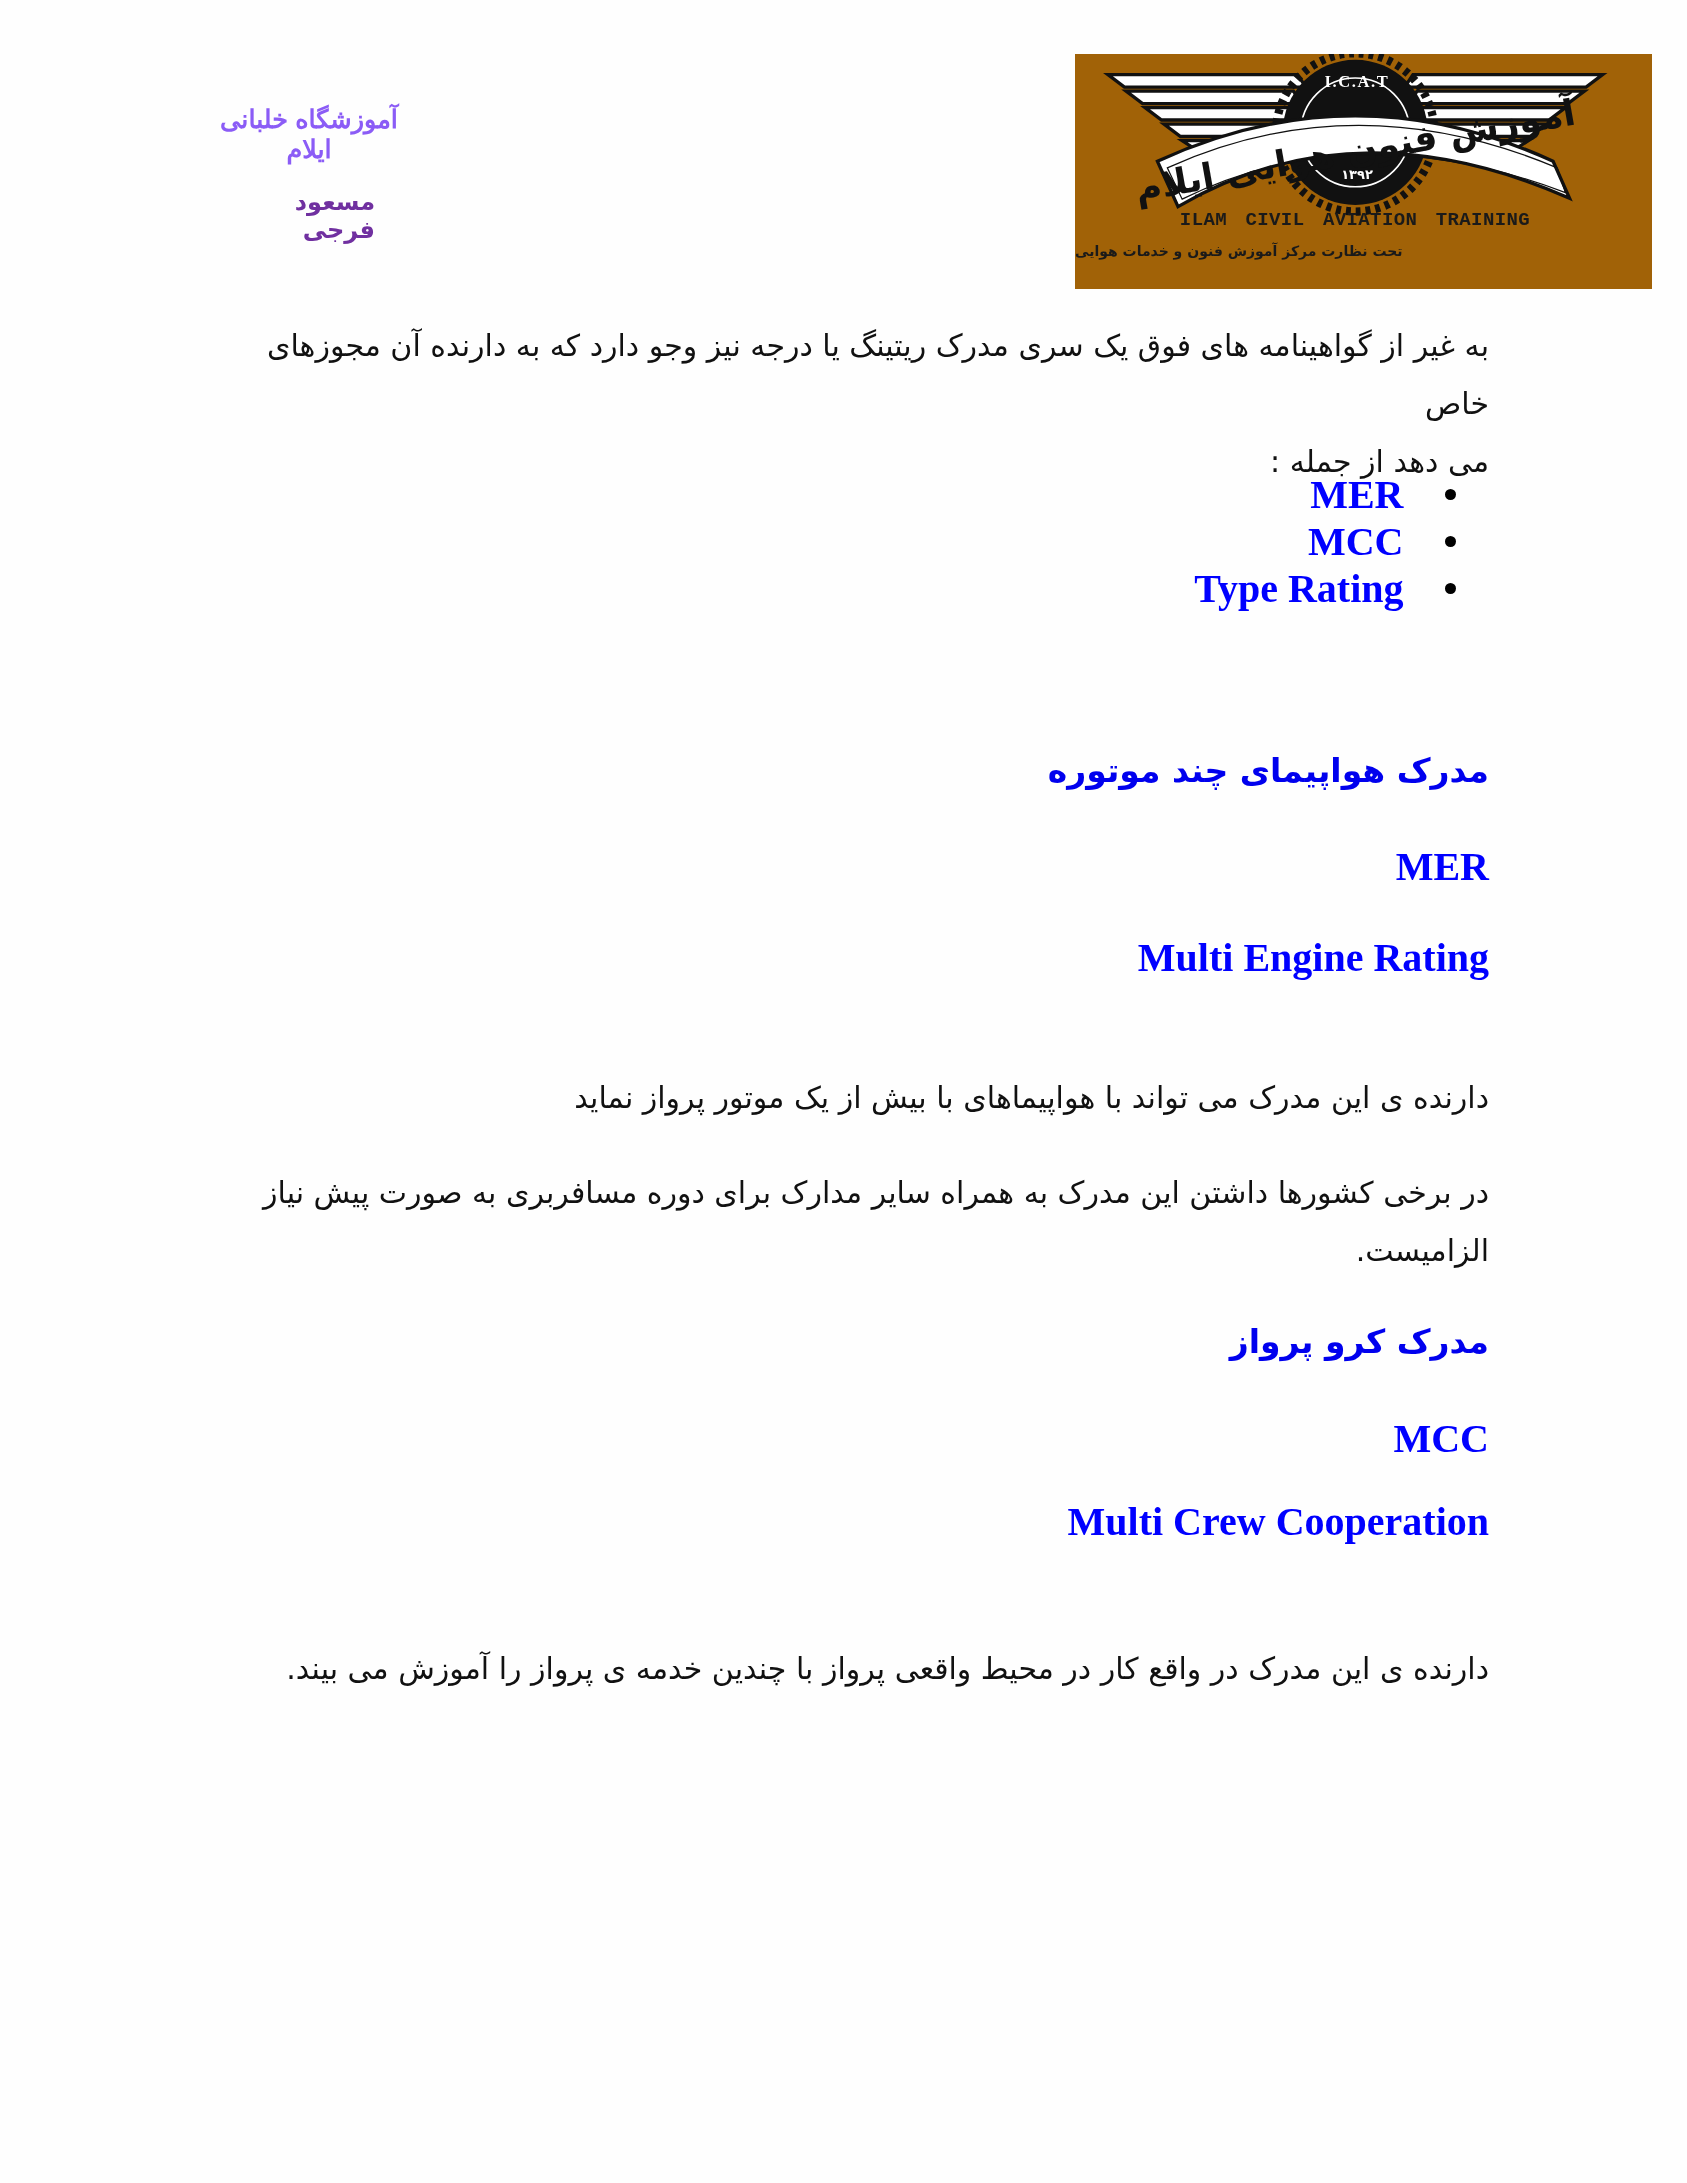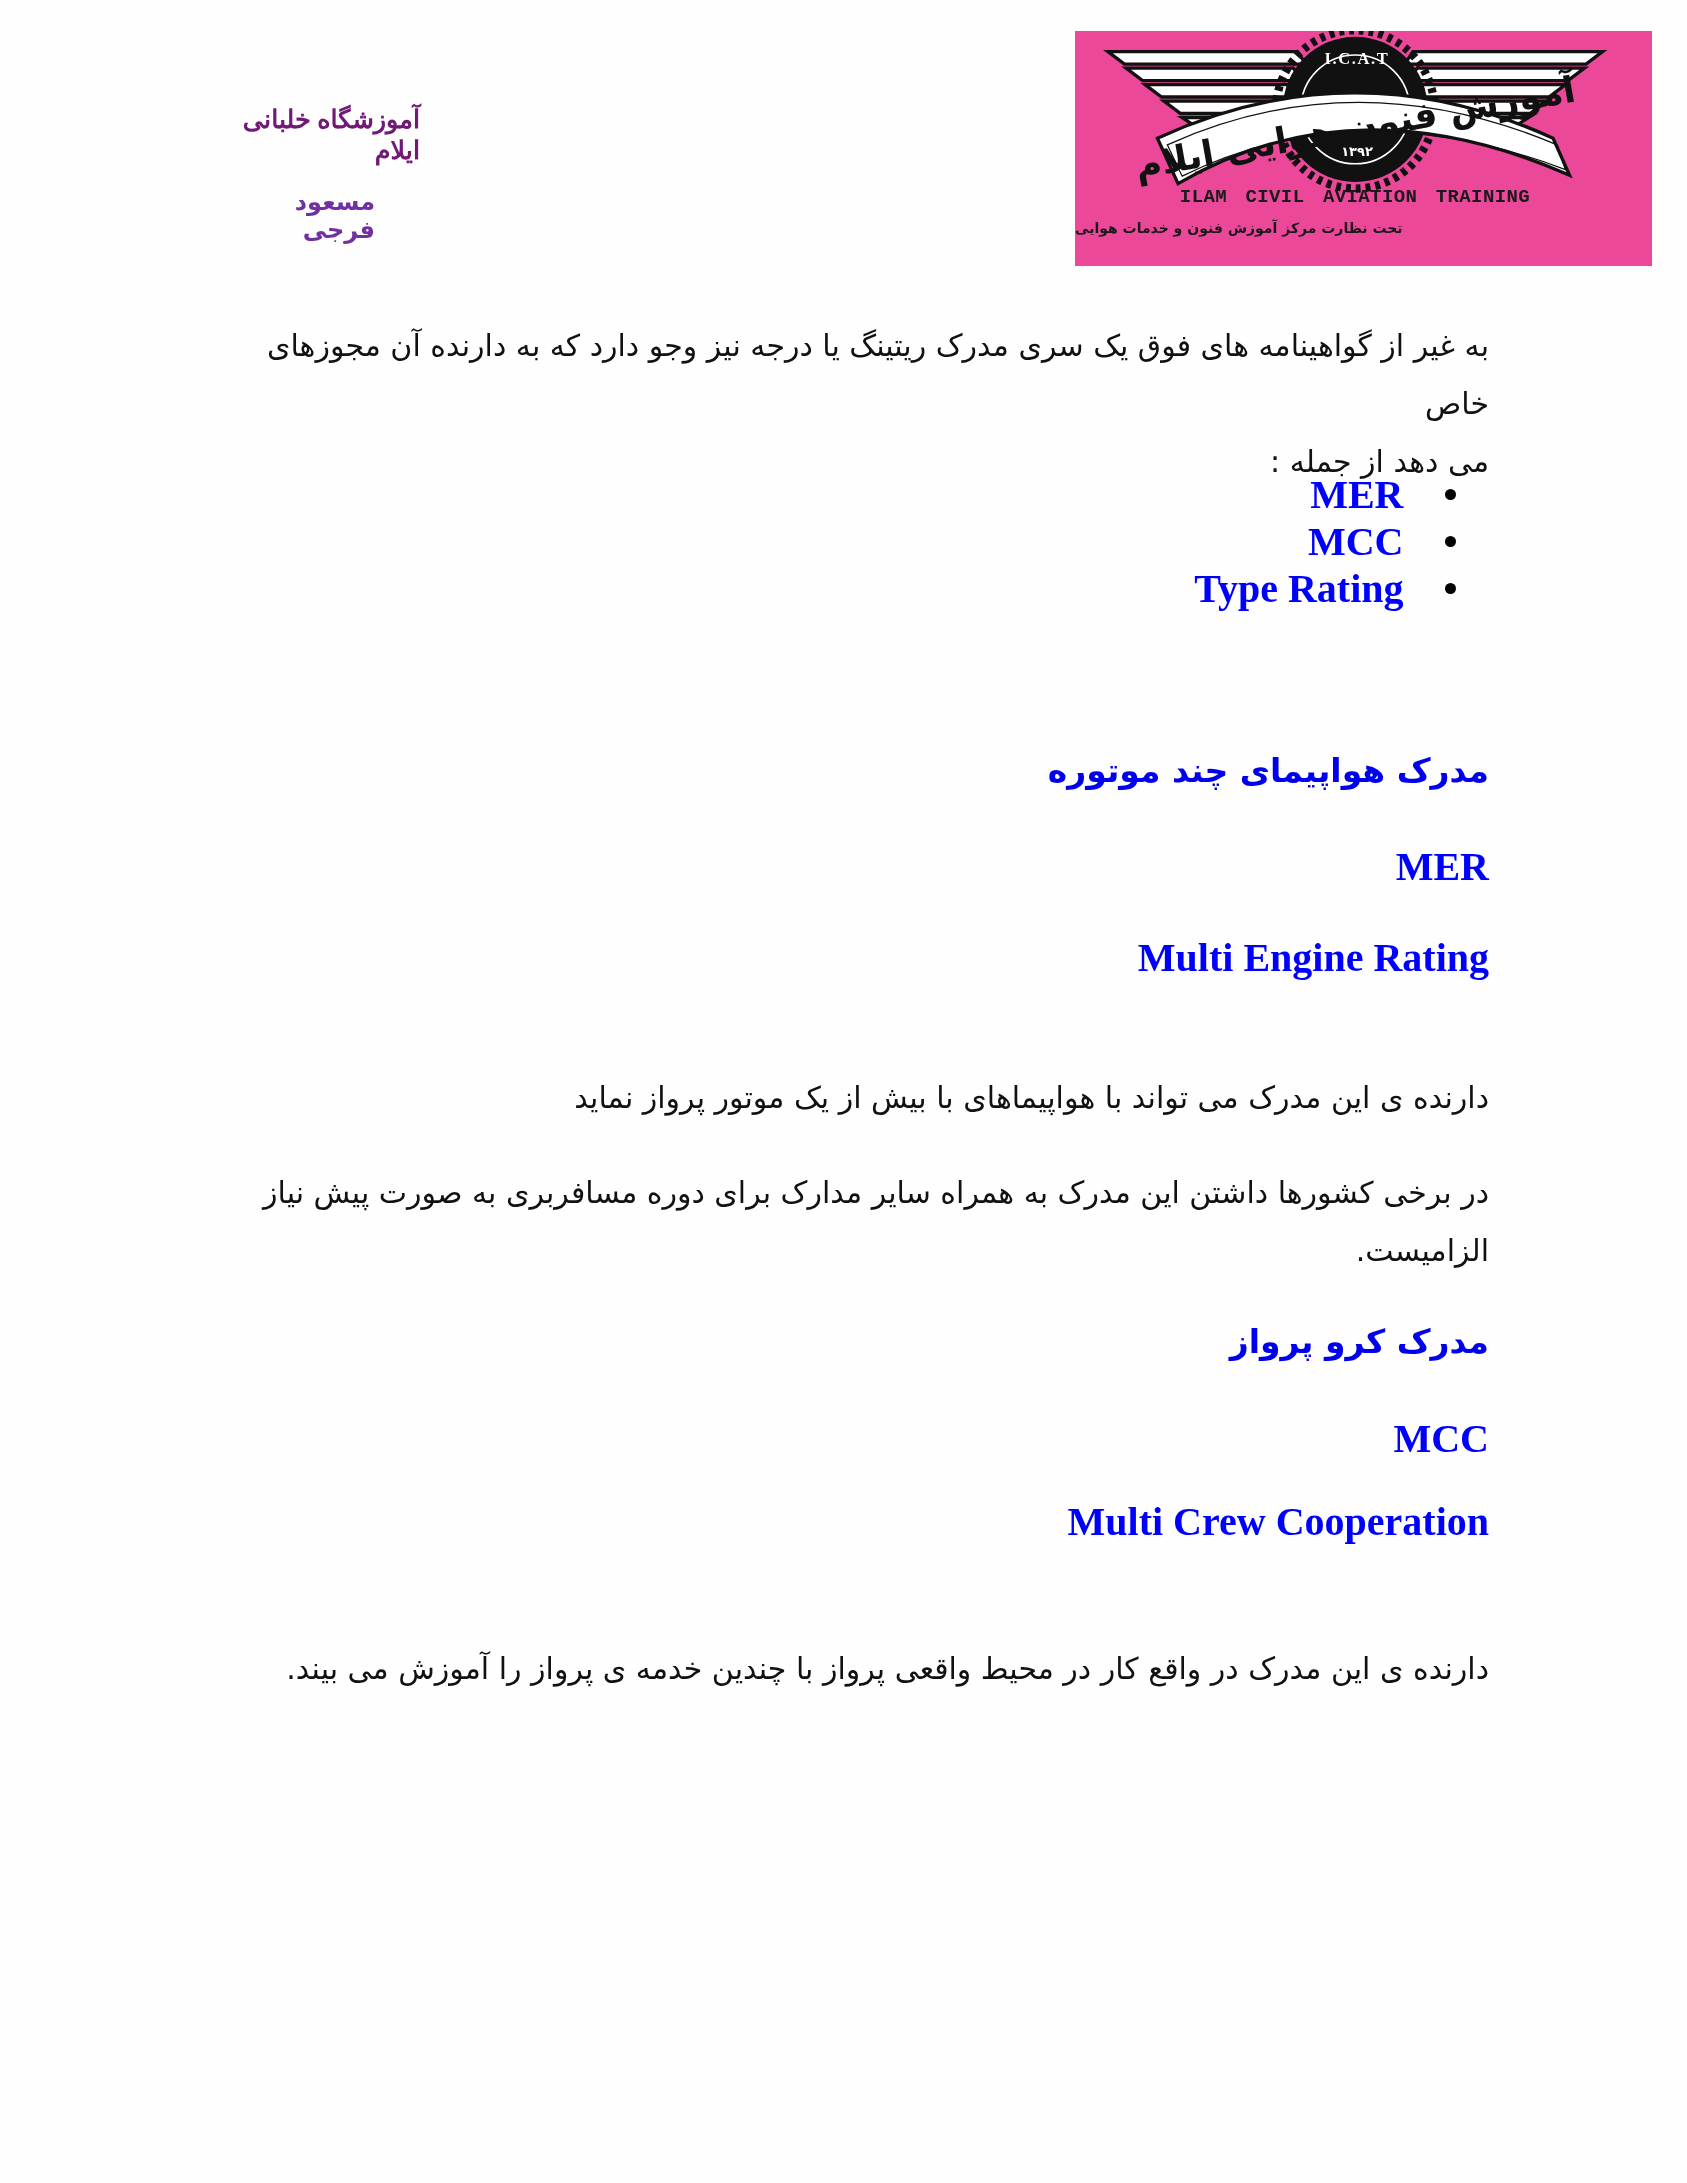--- a/index.html
+++ b/index.html
@@ -18,42 +18,43 @@
     position: absolute;
     left: 0; top: 0;
     width: 1687px; height: 2183px;
     background: #fefefe;
   }
   
   .hdr-school {
     position: absolute;
     left: 198px; top: 104px;
     width: 222px;
-    direction: rtl;
-    color: #701a75;
+    text-align: center;
+    direction: rtl;
+    color: #8b5cf6;
     font-weight: bold;
     font-size: 25.5px;
-    font-family: Liberation Serif, serif;
+    font-family: Liberation Sans, sans-serif;
   }
   .hdr-author {
     position: absolute;
     left: 227px; top: 188px;
     width: 148px;
     direction: rtl;
     color: #7030a0;
     font-weight: bold;
     font-size: 24px;
     font-family: "DejaVu Sans", sans-serif;
   }
   
   .logo {
     position: absolute;
-    left: 1075px; top: 31px;
+    left: 1075px; top: 54px;
     width: 577px; height: 235px;
-    background: #ec4899;
+    background: #a16207;
   }
   .logo svg { position: absolute; left: 0; top: 0; }
   .logo-en {
     position: absolute;
     left: 0; width: 560px;
     top: 155px;
     text-align: center;
     font-family: Liberation Mono, monospace;
     font-weight: bold;
     font-size: 19px;

